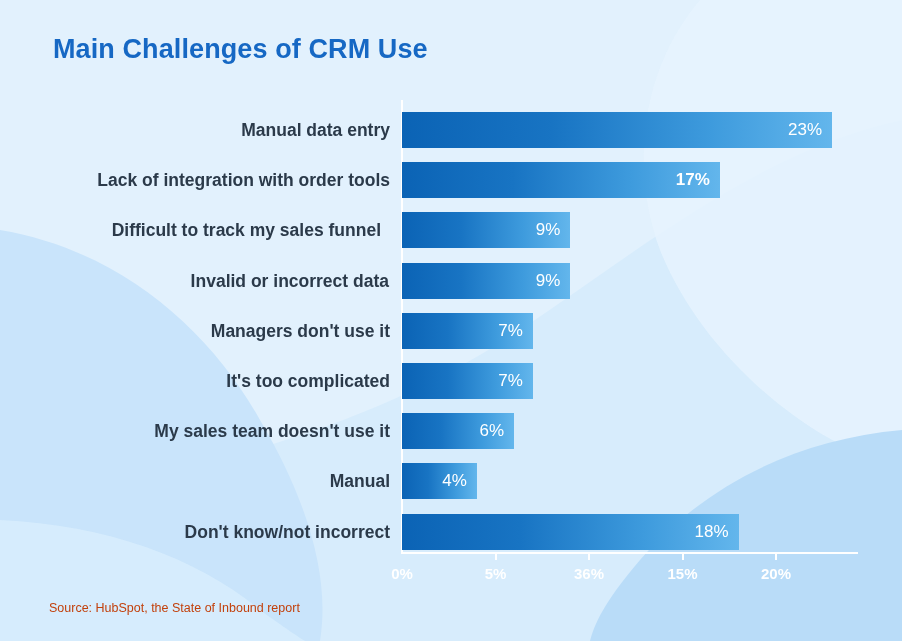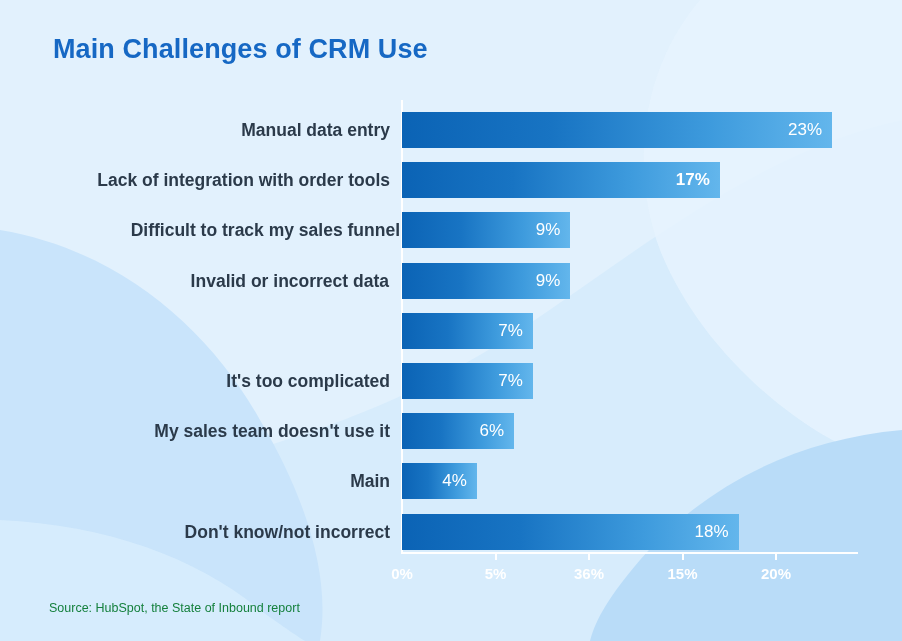--- a/index.html
+++ b/index.html
@@ -126,21 +126,21 @@
     color: #ffffff;
     white-space: nowrap;
   }
 
   
   #source-note {
     position: absolute;
     left: 49px;
     top: 601px;
     font-size: 12.5px;
-    color: #15803d;
+    color: #c2410c;
     white-space: nowrap;
   }
   #watermark {
     position: absolute;
     right: 10px;
     bottom: 6px;
     font-size: 7px;
     color: #b9d8f0;
     opacity: .75;
     letter-spacing: .4px;
@@ -171,45 +171,46 @@
           <div class="cat-label" style="left: 22px;">Manual data entry</div>
           <div class="bar" title="Manual data entry 23%" style="width: 430.1px;"></div>
           <div class="bar-value" style="left: 822.1px; transform: translateX(-100%);">23%</div>
         </div>
         <div class="row" style="top: 162.2px; width: 902px;">
           <div class="cat-label" style="left: 22px;">Lack of integration with order tools</div>
           <div class="bar" title="Lack of integration with order tools 17%" style="width: 317.9px;"></div>
           <div class="bar-value" style="left: 709.9px; transform: translateX(-100%); font-weight: bold;">17%</div>
         </div>
         <div class="row" style="top: 212.4px; width: 902px;">
-          <div class="cat-label" style="left: 32px;">Difficult to track my sales funnel</div>
+          <div class="cat-label" style="left: 13px;">Difficult to track my sales funnel</div>
           <div class="bar" title="Difficult to track my sales funnel 9%" style="width: 168.3px;"></div>
           <div class="bar-value" style="left: 560.3px; transform: translateX(-100%);">9%</div>
         </div>
         <div class="row" style="top: 262.6px; width: 902px;">
           <div class="cat-label" style="left: 21px;">Invalid or incorrect data</div>
           <div class="bar" title="Invalid or incorrect data 9%" style="width: 168.3px;"></div>
           <div class="bar-value" style="left: 560.3px; transform: translateX(-100%);">9%</div>
         </div>
         <div class="row" style="top: 312.8px; width: 902px;">
+          <div class="cat-label" style="left: 22px;">Managers don't use it</div>
           <div class="bar" title="Managers don't use it 7%" style="width: 130.9px;"></div>
           <div class="bar-value" style="left: 522.9px; transform: translateX(-100%);">7%</div>
         </div>
         <div class="row" style="top: 363px; width: 902px;">
           <div class="cat-label" style="left: 22px;">It's too complicated</div>
           <div class="bar" title="It's too complicated 7%" style="width: 130.9px;"></div>
           <div class="bar-value" style="left: 522.9px; transform: translateX(-100%);">7%</div>
         </div>
         <div class="row" style="top: 413.2px; width: 902px;">
           <div class="cat-label" style="left: 22px;">My sales team doesn't use it</div>
           <div class="bar" title="My sales team doesn't use it 6%" style="width: 112.2px;"></div>
           <div class="bar-value" style="left: 504.2px; transform: translateX(-100%);">6%</div>
         </div>
         <div class="row" style="top: 463.4px; width: 902px;">
-          <div class="cat-label" style="left: 22px;">Main</div>
+          <div class="cat-label" style="left: 22px;">Manual</div>
           <div class="bar" title="Other 4%" style="width: 74.8px;"></div>
           <div class="bar-value" style="left: 466.8px; transform: translateX(-100%);">4%</div>
         </div>
         <div class="row" style="top: 513.6px; width: 902px;">
           <div class="cat-label" style="left: 22px;">Don't know/not incorrect</div>
           <div class="bar" title="Don't know/not applicable 18%" style="width: 336.6px;"></div>
           <div class="bar-value" style="left: 728.6px; transform: translateX(-100%);">18%</div>
         </div>
       </div>
     <div id="ticks">

